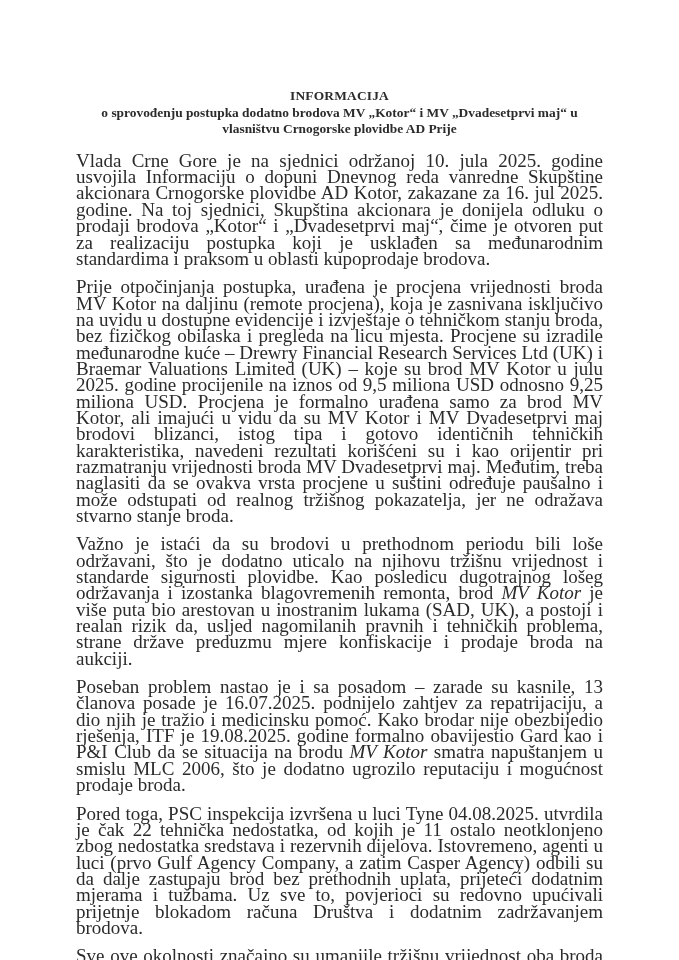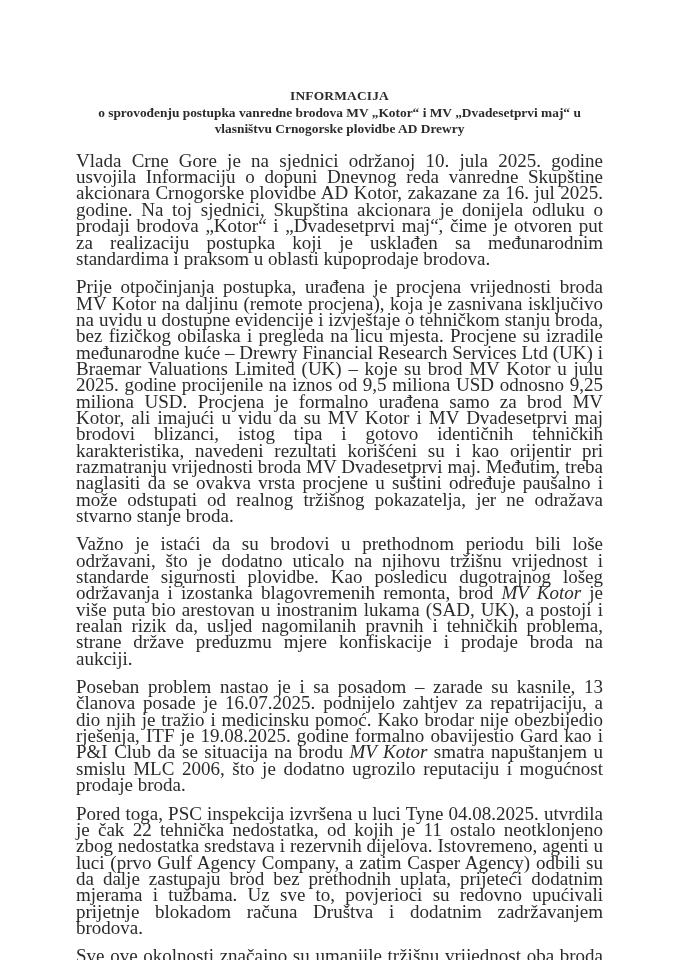--- a/index.html
+++ b/index.html
@@ -64,22 +64,22 @@
   }
 </style>
 </head>
 <body>
 
 <div class="page">
   <div class="content">
 
     <div class="doc-title">
       <span class="title-line title-main">INFORMACIJA</span>
-      <span class="title-line title-sub">o sprovođenju postupka vanredne brodova MV „Kotor“ i MV „Dvadesetprvi maj“ u</span>
-      <span class="title-line title-sub">vlasništvu Crnogorske plovidbe AD Drewry</span>
+      <span class="title-line title-sub">o sprovođenju postupka dodatno brodova MV „Kotor“ i MV „Dvadesetprvi maj“ u</span>
+      <span class="title-line title-sub">vlasništvu Crnogorske plovidbe AD Prije</span>
     </div>
 
     <div class="spacer-after-title"></div>
 
     <p class="para">Vlada Crne Gore je na sjednici održanoj 10. jula 2025. godine usvojila Informaciju o dopuni Dnevnog reda vanredne Skupštine akcionara Crnogorske plovidbe AD Kotor, zakazane za 16. jul 2025. godine. Na toj sjednici, Skupština akcionara je donijela odluku o prodaji brodova „Kotor“ i „Dvadesetprvi maj“, čime je otvoren put za realizaciju postupka koji je usklađen sa međunarodnim standardima i praksom u oblasti kupoprodaje brodova.</p>
 
     <p class="para">Prije otpočinjanja postupka, urađena je procjena vrijednosti broda MV Kotor na daljinu (remote procjena), koja je zasnivana isključivo na uvidu u dostupne evidencije i izvještaje o tehničkom stanju broda, bez fizičkog obilaska i pregleda na licu mjesta. Procjene su izradile međunarodne kuće – Drewry Financial Research Services Ltd (UK) i Braemar Valuations Limited (UK) – koje su brod MV Kotor u julu 2025. godine procijenile na iznos od 9,5 miliona USD odnosno 9,25 miliona USD. Procjena je formalno urađena samo za brod MV Kotor, ali imajući u vidu da su MV Kotor i MV Dvadesetprvi maj brodovi blizanci, istog tipa i gotovo identičnih tehničkih karakteristika, navedeni rezultati korišćeni su i kao orijentir pri razmatranju vrijednosti broda MV Dvadesetprvi maj. Međutim, treba naglasiti da se ovakva vrsta procjene u suštini određuje paušalno i može odstupati od realnog tržišnog pokazatelja, jer ne odražava stvarno stanje broda.</p>
 
     <p class="para">Važno je istaći da su brodovi u prethodnom periodu bili loše održavani, što je dodatno uticalo na njihovu tržišnu vrijednost i standarde sigurnosti plovidbe. Kao posledicu dugotrajnog lošeg održavanja i izostanka blagovremenih remonta, brod <em class="it">MV Kotor</em> je više puta bio arestovan u inostranim lukama (SAD, UK), a postoji i realan rizik da, usljed nagomilanih pravnih i tehničkih problema, strane države preduzmu mjere konfiskacije i prodaje broda na aukciji.</p>
 

